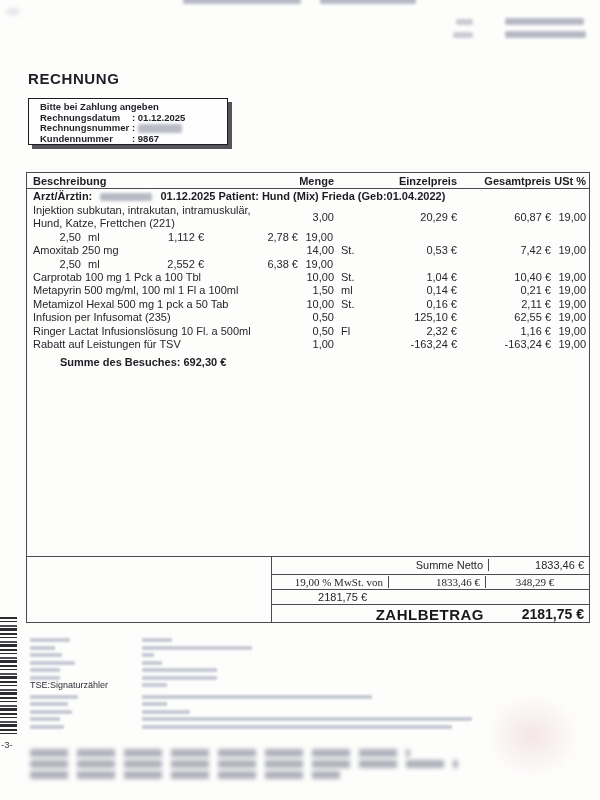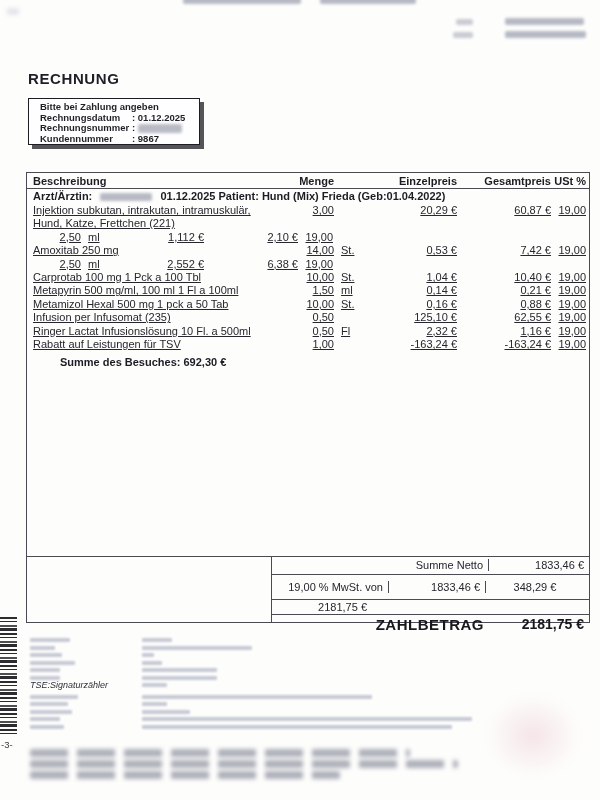--- a/index.html
+++ b/index.html
@@ -14,21 +14,21 @@
   
   .bar{position:absolute;background:#7d8296;border-radius:2px;filter:blur(1.6px);opacity:.55;}
   .bar.light{opacity:.4;}
   .ibar{display:inline-block;background:#8a8fa0;border-radius:2px;filter:blur(1.5px);opacity:.6;vertical-align:middle;}
   
   .clip-top{top:-4px;height:11px;overflow:hidden;}
   
   .title{left:28px;top:70px;font-size:15px;font-weight:bold;letter-spacing:.6px;color:#1e1e26;}
   
   .infobox{
-    left:28px;top:98px;width:172px;height:47px;box-sizing:border-box;
+    left:28px;top:98px;width:200px;height:47px;box-sizing:border-box;
     border:1.4px solid #1c1c22;background:#fefefe;
     box-shadow:4px 4px 0 rgba(42,42,48,.8);
     font-size:9.5px;line-height:10.6px;font-weight:600;color:#1f1f27;
     padding:3px 0 0 11px;white-space:nowrap;
   }
   .infobox .lbl{display:inline-block;width:92px;}
   
   .maintable{
     left:26px;top:172px;width:564px;height:451px;box-sizing:border-box;
     border:1.5px solid #4a4a52;background:transparent;
@@ -36,45 +36,45 @@
   }
   .thead{display:flex;height:16px;align-items:center;font-weight:bold;color:#1c1c24;
     border-bottom:1.5px solid #4a4a52;box-sizing:border-box;}
   .c-desc{width:253px;padding-left:6px;box-sizing:border-box;text-align:left;}
   .c-qty{width:54px;text-align:right;}
   .c-unit{width:30px;padding-left:7px;box-sizing:border-box;text-align:left;}
   .c-ep{width:93px;text-align:right;}
   .c-gp{width:94px;text-align:right;}
   .c-vat{width:35px;text-align:right;}
   .doctor{height:15px;line-height:15px;font-weight:bold;color:#1c1c24;padding-left:6px;white-space:nowrap;}
-  .row{display:flex;align-items:flex-start;line-height:13.4px;text-decoration:underline;}
+  .row{display:flex;align-items:center;line-height:13.4px;}
   .visitsum{margin-top:5px;padding-left:33px;font-weight:bold;color:#1c1c24;line-height:13px;}
   
   .totals{position:absolute;left:0;right:0;top:382.5px;bottom:0;border-top:1px solid #4a4a52;}
   .subtotals{position:absolute;left:244px;right:0;top:0;bottom:0;border-left:1px solid #4a4a52;}
   .trow{display:flex;box-sizing:border-box;border-bottom:1px solid #4a4a52;align-items:center;font-size:11px;}
   .trow:last-child{border-bottom:none;}
-  .t1{height:18px;}.t2{height:25px;}.t3{height:15px;}.t4{height:19px;}
+  .t1{height:18px;}.t2{height:15px;font-family:Liberation Serif, serif;}.t3{height:15px;}.t4{height:19px;}
   .tc{box-sizing:border-box;text-align:right;padding-right:5px;white-space:nowrap;}
   .tc.b{border-right:1px solid #4a4a52;}
   .w-a{width:215px;}.w-b{width:98px;}.w-c{flex:1;text-align:center;}
   .zahl-l{width:212px;text-align:right;font-size:15px;font-weight:bold;color:#17171e;letter-spacing:.5px;}
   .zahl-v{flex:1;text-align:right;padding-right:5px;font-size:14px;font-weight:bold;color:#17171e;}
   
   .barcode{left:0;top:617px;width:17px;height:117px;
     background:repeating-linear-gradient(180deg,
       #14141a 0 2.5px,#fdfdfc 2.5px 4px,
       #14141a 4px 5px,#fdfdfc 5px 8px,
       #3a3a42 8px 10px,#fdfdfc 10px 11.5px,
       #14141a 11.5px 14px,#fdfdfc 14px 16px);
     opacity:.9;}
   .pagenum{left:1px;top:739px;font-size:9.5px;color:#3a3a44;}
   
   .tse{left:30px;top:636px;width:540px;font-size:8.5px;color:#333;}
-  .tse-row{position:relative;height:7.6px;font-style:italic;}
+  .tse-row{position:relative;height:7.6px;}
   .tse-row .l{position:absolute;left:0;top:2px;height:4px;background:#9aa0b4;filter:blur(1px);opacity:.55;border-radius:1px;}
   .tse-row .v{position:absolute;left:112px;top:2px;height:4px;background:#9aa0b4;filter:blur(1px);opacity:.55;border-radius:1px;}
   .tse-label{position:absolute;left:0;top:-2px;font-size:9px;color:#2e2e38;white-space:nowrap;}
   
   .fline{position:absolute;height:8px;border-radius:2px;filter:blur(2px);opacity:.5;
     background:repeating-linear-gradient(90deg,#5f6578 0 38px,transparent 38px 47px);}
   .smudge{left:468px;top:678px;width:130px;height:115px;filter:blur(4px);
     background:radial-gradient(closest-side,rgba(226,166,178,.28),rgba(226,166,178,0) 72%);}
   .speck{left:7px;top:8px;width:12px;height:7px;background:#9aa0b4;filter:blur(2px);opacity:.25;}
 </style>
@@ -132,21 +132,21 @@
         <span class="c-qty">3,00</span>
         <span class="c-unit"></span>
         <span class="c-ep">20,29 €</span>
         <span class="c-gp">60,87 €</span>
         <span class="c-vat">19,00</span>
       </div>
       <div class="row">
         <span class="c-qty">2,50</span>
         <span class="c-unit">ml</span>
         <span class="c-ep">1,112 €</span>
-        <span class="c-gp">2,10 €</span>
+        <span class="c-gp">2,78 €</span>
         <span class="c-vat">19,00</span>
       </div>
       <div class="row">
         <span class="c-desc">Amoxitab 250 mg</span>
         <span class="c-qty">14,00</span>
         <span class="c-unit">St.</span>
         <span class="c-ep">0,53 €</span>
         <span class="c-gp">7,42 €</span>
         <span class="c-vat">19,00</span>
       </div>
@@ -171,21 +171,21 @@
         <span class="c-unit">ml</span>
         <span class="c-ep">0,14 €</span>
         <span class="c-gp">0,21 €</span>
         <span class="c-vat">19,00</span>
       </div>
       <div class="row">
         <span class="c-desc">Metamizol Hexal 500 mg 1 pck a 50 Tab</span>
         <span class="c-qty">10,00</span>
         <span class="c-unit">St.</span>
         <span class="c-ep">0,16 €</span>
-        <span class="c-gp">0,88 €</span>
+        <span class="c-gp">2,11 €</span>
         <span class="c-vat">19,00</span>
       </div>
       <div class="row">
         <span class="c-desc">Infusion per Infusomat (235)</span>
         <span class="c-qty">0,50</span>
         <span class="c-unit"></span>
         <span class="c-ep">125,10 €</span>
         <span class="c-gp">62,55 €</span>
         <span class="c-vat">19,00</span>
       </div>

